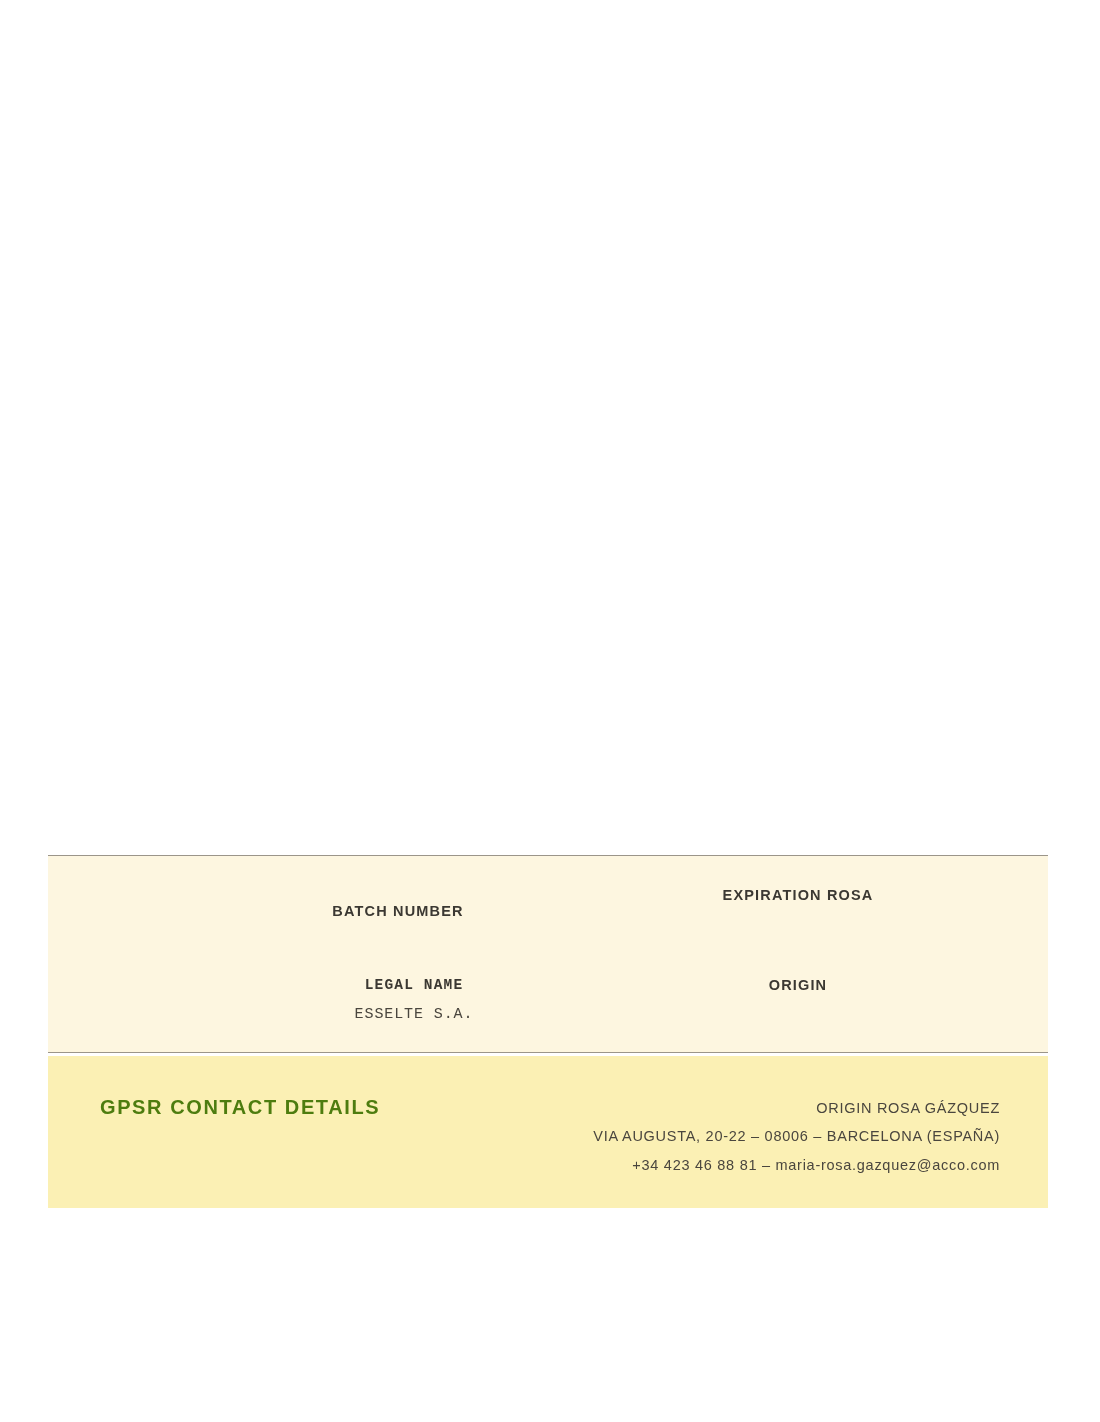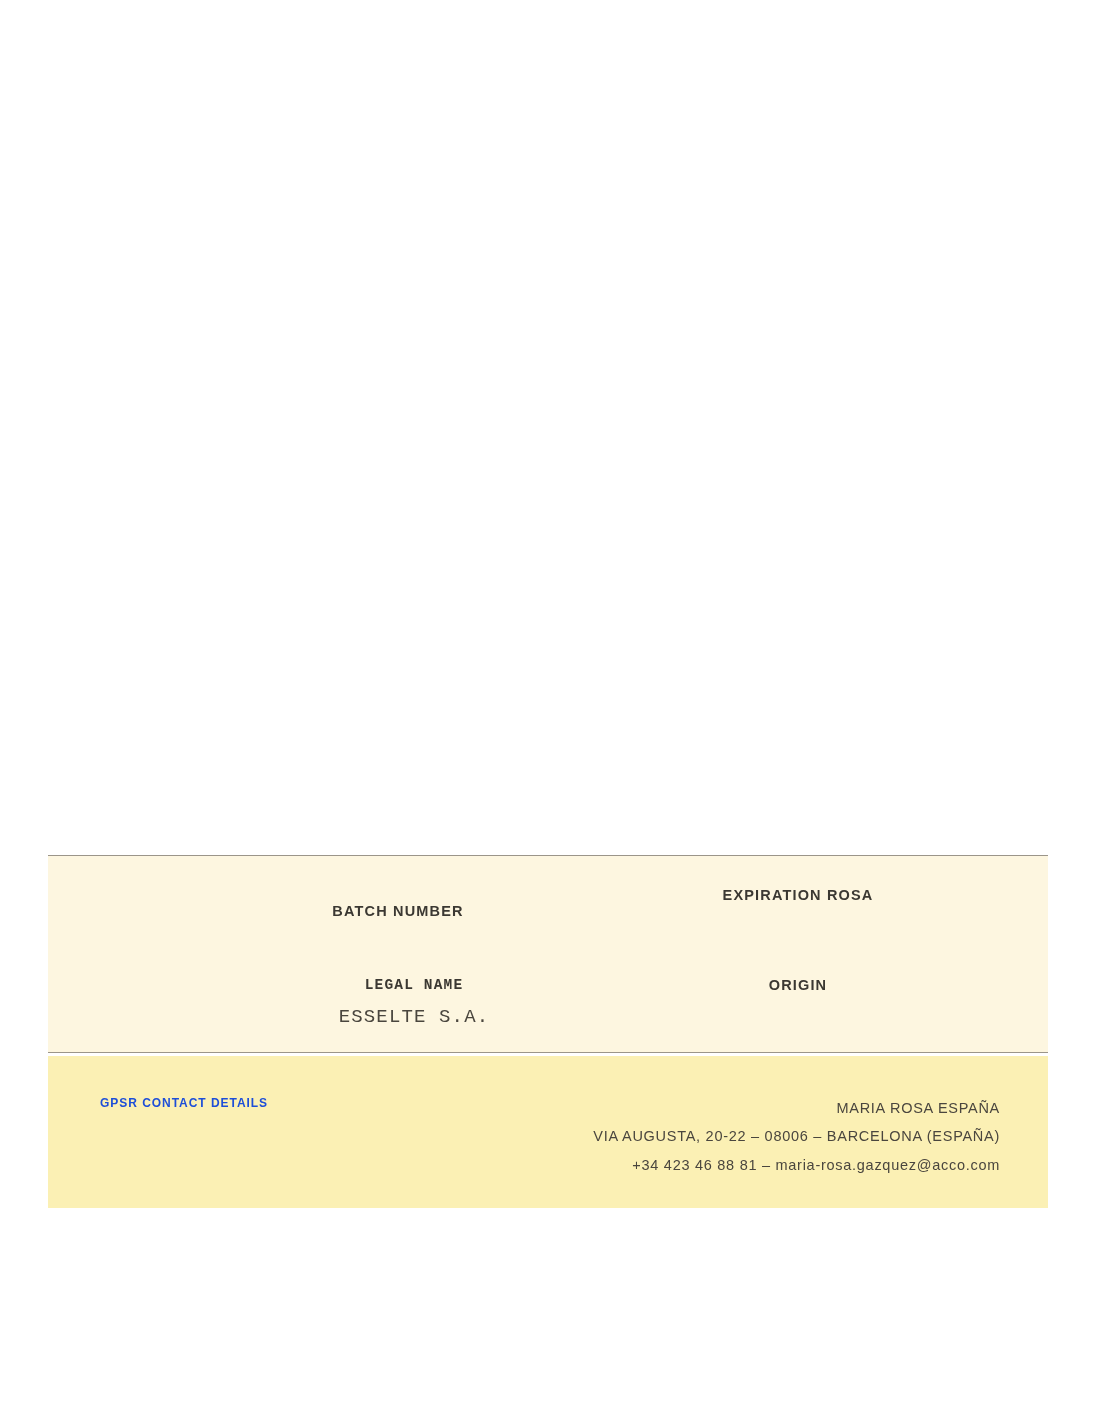--- a/index.html
+++ b/index.html
@@ -63,21 +63,21 @@
   .cell .cell-label {
     font-size: 14.5px;
     font-weight: bold;
     letter-spacing: 0.08em;
     color: #3b3832;
     display: block;
     line-height: 1.3;
   }
 
   .cell .cell-value {
-    font-size: 19px;
+    font-size: 15px;
     font-weight: normal;
     letter-spacing: 0.06em;
     color: #4a463e;
     display: block;
     margin-top: 10px;
     line-height: 1.3;
   }
 
   .cell-batch   { left: 180px; top: 30px;  width: 340px; margin-top: 16px; }
   .cell-expiry  { left: 580px; top: 30px;  width: 340px; }
@@ -91,24 +91,24 @@
     top: 1056px;
     width: 1000px;
     height: 152px;
     background: #fbf0b4;
   }
 
   .gpsr-title {
     position: absolute;
     left: 52px;
     top: 40px;
-    font-size: 12px;
+    font-size: 20px;
     font-weight: bold;
     letter-spacing: 0.08em;
-    color: #1d4ed8;
+    color: #4d7c0f;
     white-space: nowrap;
   }
 
   .gpsr-lines {
     position: absolute;
     right: 48px;
     top: 38px;
     text-align: right;
   }
 
@@ -159,21 +159,21 @@
       <div class="cell cell-origin">
         <span class="cell-label">ORIGIN</span>
       </div>
 
     </div>
   </div>
 
   <div class="gpsr-band">
     <div class="gpsr-title">GPSR CONTACT DETAILS</div>
     <div class="gpsr-lines">
-      <span class="gline">MARIA ROSA ESPAÑA</span>
+      <span class="gline">ORIGIN ROSA GÁZQUEZ</span>
       <span class="gline">VIA AUGUSTA, 20-22 – 08006 – BARCELONA (ESPAÑA)</span>
       <span class="gline">+34 423 46 88 81 – maria-rosa.gazquez@acco.com</span>
     </div>
   </div>
 
   <div class="bottom-blank"></div>
 
 </div>
 
 </body></html>

